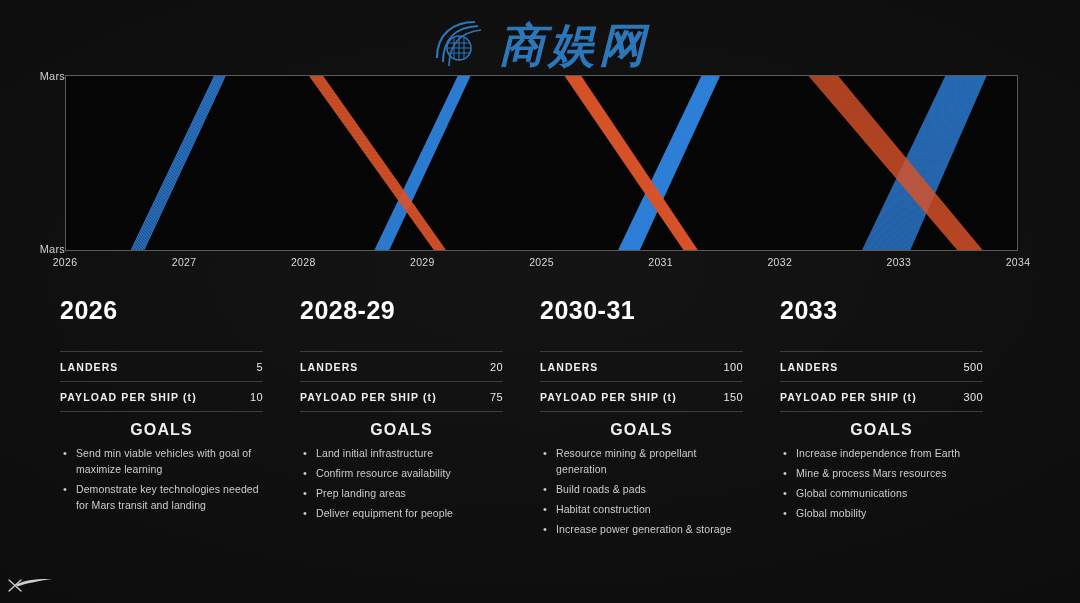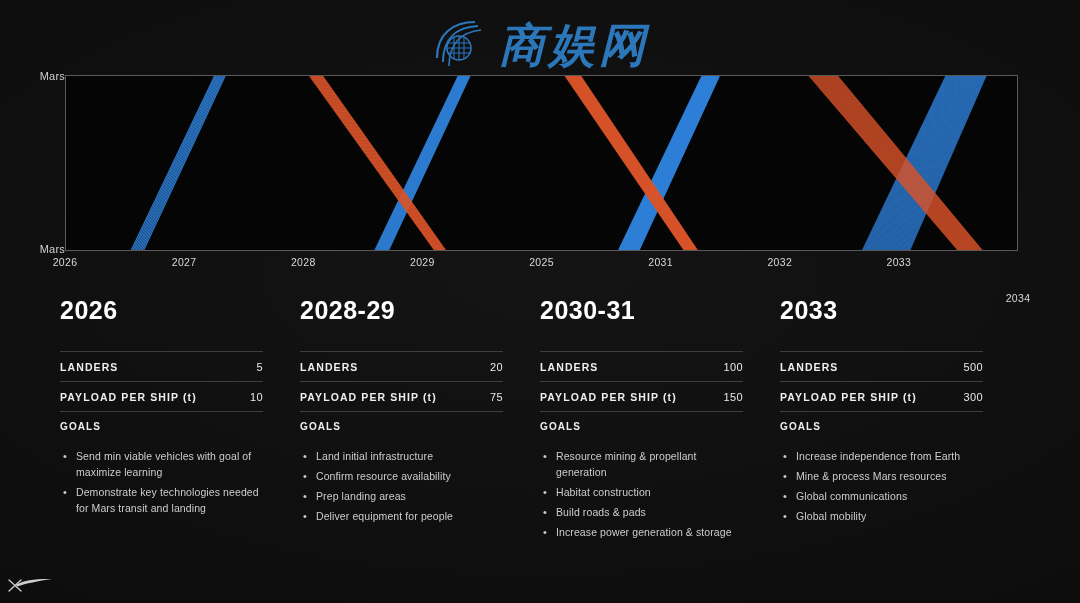--- a/index.html
+++ b/index.html
@@ -64,22 +64,23 @@
     display:flex; justify-content:space-between; align-items:center;
     border-top:1px solid #3d3d3d;
     padding:9px 0 8px 0;
     font-size:10.5px; color:#efefef;
   }
   .stat-label{ font-weight:700; letter-spacing:1.1px; }
   .stat-value{ font-weight:400; letter-spacing:.4px; color:#e8e8e8; font-size:11px; }
   .goals-head{
     border-top:1px solid #3d3d3d;
     padding-top:9px;
-    font-size:10px; font-weight:700; letter-spacing:1.1px; color:#efefef;
-    margin-bottom:17px;
+    font-size:16px; font-weight:700; letter-spacing:1.1px; color:#efefef;
+    margin-bottom:7px;
+    text-align:center;
   }
   ul.goals{ list-style:none; }
   ul.goals li{
     position:relative; padding-left:16px; margin-bottom:4px;
     font-size:10.5px; line-height:1.52; color:#cdcdcd; letter-spacing:.1px;
   }
   ul.goals li::before{
     content:"•"; position:absolute; left:3px; top:-1px; color:#cdcdcd; font-size:11px;
   }
 
@@ -355,21 +356,21 @@
 
     <div class="xaxis">
         <div class="xtick" style="left: 0px;">2026</div>
         <div class="xtick" style="left: 119.125px;">2027</div>
         <div class="xtick" style="left: 238.25px;">2028</div>
         <div class="xtick" style="left: 357.375px;">2029</div>
         <div class="xtick" style="left: 476.5px;">2025</div>
         <div class="xtick" style="left: 595.625px;">2031</div>
         <div class="xtick" style="left: 714.75px;">2032</div>
         <div class="xtick" style="left: 833.875px;">2033</div>
-        <div class="xtick" style="left: 953px; margin-top: 36px;">2034</div>
+        <div class="xtick" style="left: 953px;">2034</div>
       </div>
   </div>
 
   <div class="watermark">
     <svg width="62" height="54" viewBox="0 0 62 54">
       <g fill="none" stroke="#2f7fc9" stroke-width="2.2">
         <path d="M6 40 C 6 16, 22 4, 44 4"></path>
         <path d="M12 44 C 12 20, 26 9, 47 8" stroke-width="2"></path>
         <path d="M18 48 C 18 26, 30 14, 50 12" stroke-width="1.6"></path>
       </g>
@@ -423,22 +424,22 @@
           <span class="stat-label">LANDERS</span>
           <span class="stat-value">100</span>
         </div>
         <div class="stat">
           <span class="stat-label">PAYLOAD PER SHIP (t)</span>
           <span class="stat-value">150</span>
         </div>
         <div class="goals-head">GOALS</div>
         <ul class="goals">
           <li>Resource mining &amp; propellant generation</li>
+          <li>Build roads &amp; pads</li>
           <li>Habitat construction</li>
-          <li>Build roads &amp; pads</li>
           <li>Increase power generation &amp; storage</li>
         </ul>
       </div>
       <div class="col">
         <div class="col-year">2033</div>
         <div class="stat">
           <span class="stat-label">LANDERS</span>
           <span class="stat-value">500</span>
         </div>
         <div class="stat">

